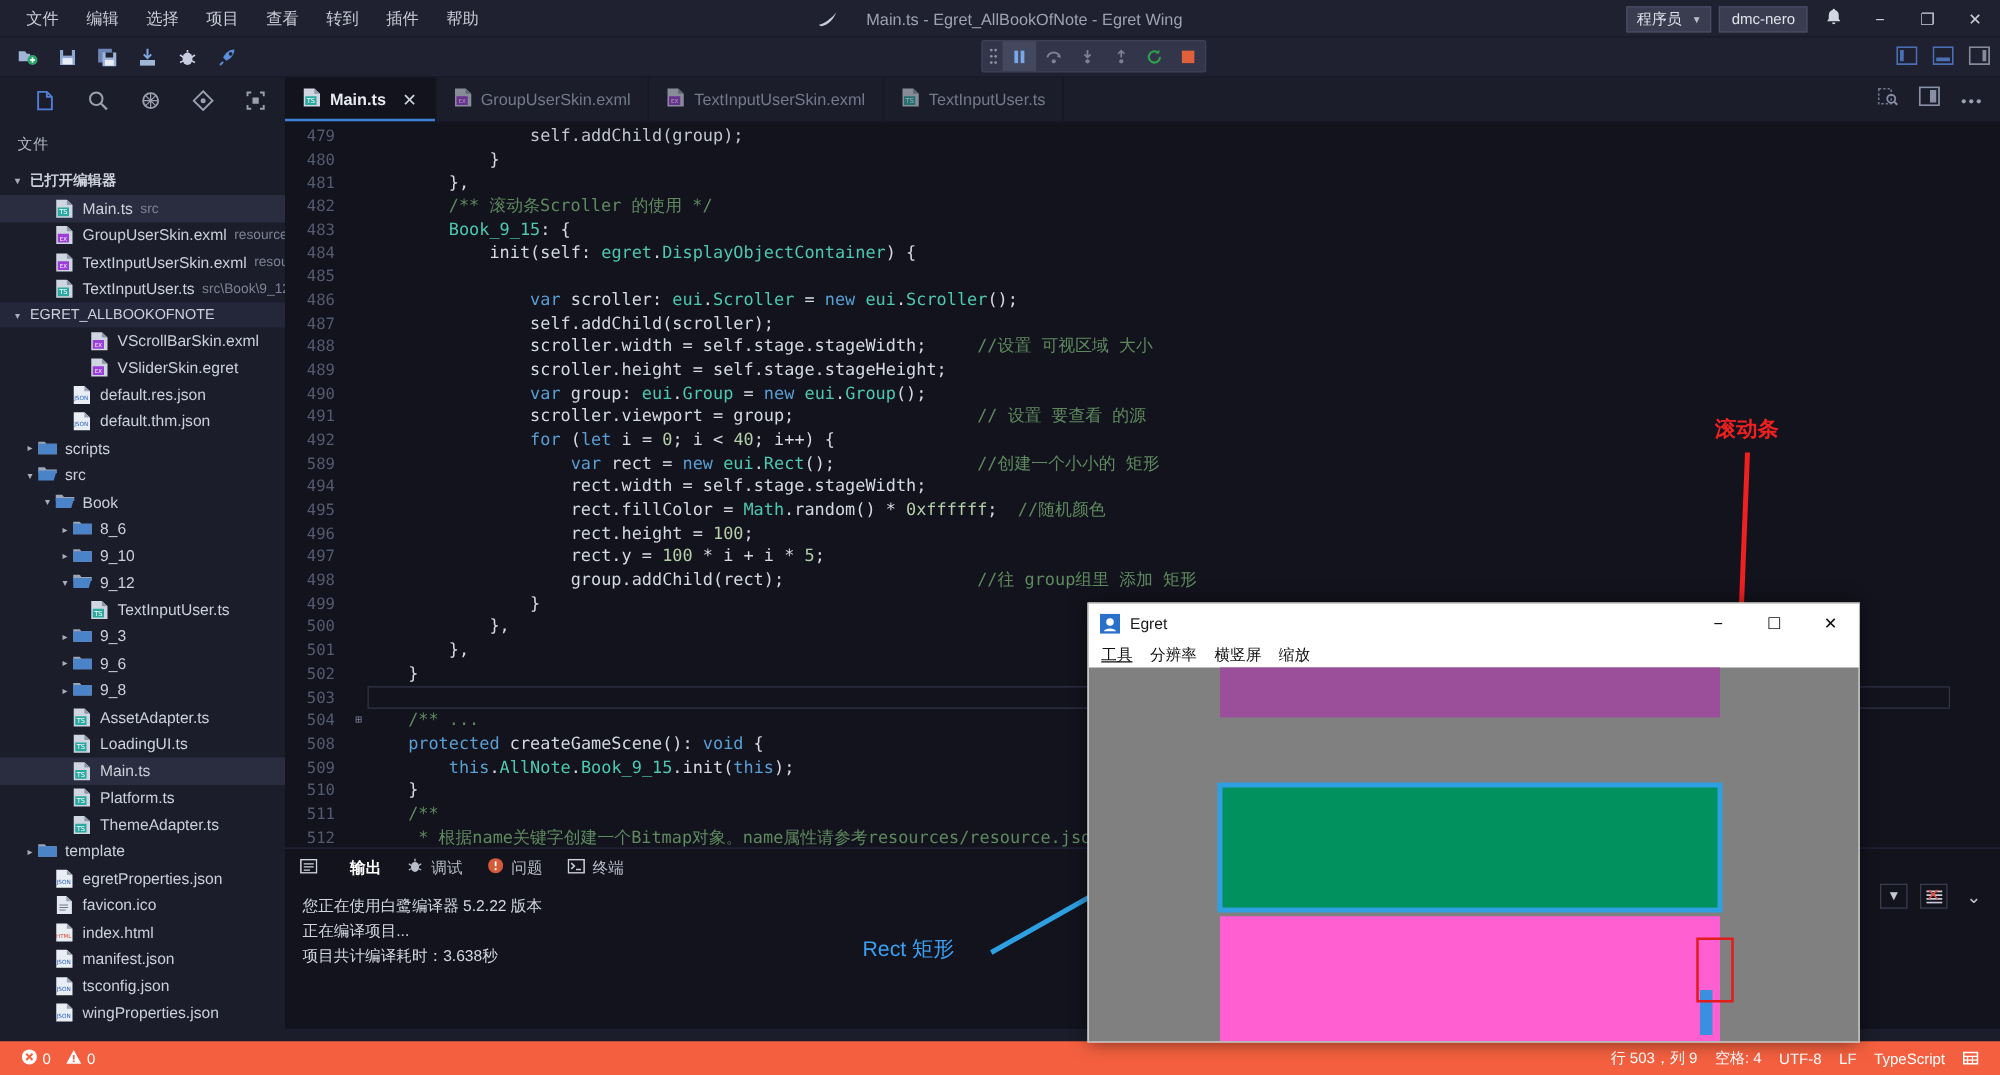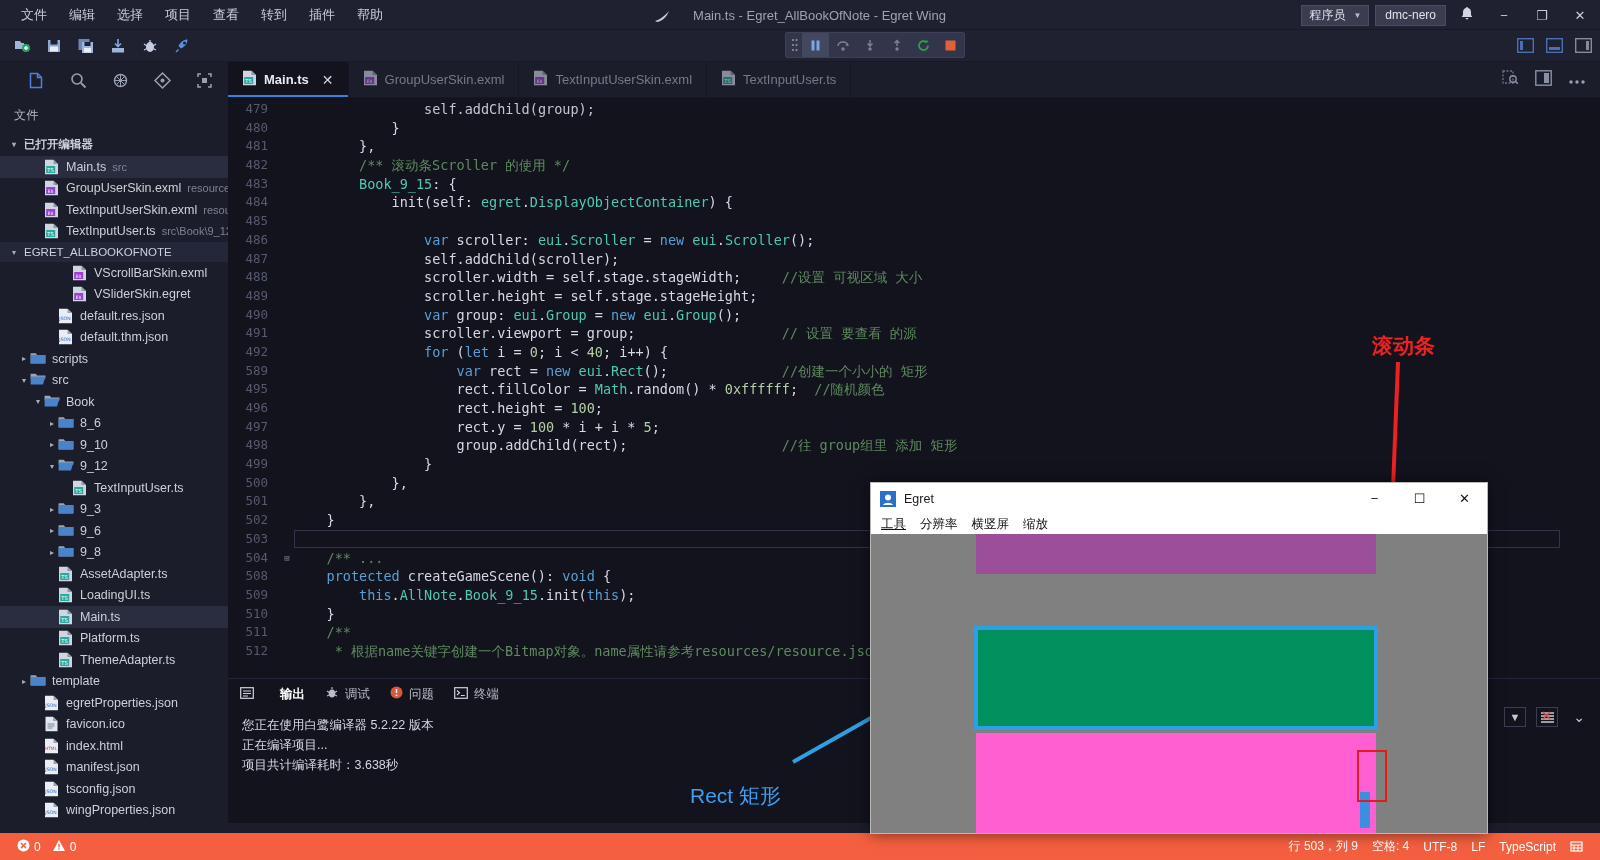--- a/index.html
+++ b/index.html
@@ -221,23 +221,23 @@
     position: relative; height: 301px; background: #808080; overflow: hidden;
   }
   .stage-inner {
     position: absolute; left: 105px; top: 0; width: 400px; bottom: 0;
   }
   .rect {
     position: absolute; left: 0; width: 400px;
   }
 
   
-  .ann-text { position: absolute; font-size: 21px; white-space: nowrap; }
+  .ann-text { position: absolute; font-size: 17px; white-space: nowrap; }
   .ann-scroller { left: 1372px; top: 332px; color: #ef2020; font-weight: bold; }
-  .ann-rect { left: 690px; top: 748px; color: #3c9ff0; font-family: "Liberation Sans", sans-serif; margin-top: 34px; }
+  .ann-rect { left: 690px; top: 748px; color: #3c9ff0; font-family: "Liberation Sans", sans-serif; }
   .ann-svg { position: absolute; left: 0; top: 0; width: 1600px; height: 860px; pointer-events: none; }
   .hl-box {
     position: absolute; border: 2px solid #e41b1b; left: 1357px; top: 750px;
     width: 30px; height: 52px;
   }
 </style>
 </head>
 <body>
 
 <div id="app">
@@ -836,20 +836,21 @@
         <div class="cline"><span class="ln">484</span><span class="fold"></span><span class="ctext">            <span class="pl">init</span>(<span class="pl">self</span>: <span class="typ">egret</span>.<span class="typ">DisplayObjectContainer</span>) {</span></div>
         <div class="cline"><span class="ln">485</span><span class="fold"></span><span class="ctext"></span></div>
         <div class="cline"><span class="ln">486</span><span class="fold"></span><span class="ctext">                <span class="k">var</span> <span class="pl">scroller</span>: <span class="typ">eui</span>.<span class="typ">Scroller</span> = <span class="k">new</span> <span class="typ">eui</span>.<span class="typ">Scroller</span>();</span></div>
         <div class="cline"><span class="ln">487</span><span class="fold"></span><span class="ctext">                <span class="pl">self</span>.<span class="pl">addChild</span>(<span class="pl">scroller</span>);</span></div>
         <div class="cline"><span class="ln">488</span><span class="fold"></span><span class="ctext">                <span class="pl">scroller</span>.<span class="pl">width</span> = <span class="pl">self</span>.<span class="pl">stage</span>.<span class="pl">stageWidth</span>;     <span class="cmt">//设置 可视区域 大小</span></span></div>
         <div class="cline"><span class="ln">489</span><span class="fold"></span><span class="ctext">                <span class="pl">scroller</span>.<span class="pl">height</span> = <span class="pl">self</span>.<span class="pl">stage</span>.<span class="pl">stageHeight</span>;</span></div>
         <div class="cline"><span class="ln">490</span><span class="fold"></span><span class="ctext">                <span class="k">var</span> <span class="pl">group</span>: <span class="typ">eui</span>.<span class="typ">Group</span> = <span class="k">new</span> <span class="typ">eui</span>.<span class="typ">Group</span>();</span></div>
         <div class="cline"><span class="ln">491</span><span class="fold"></span><span class="ctext">                <span class="pl">scroller</span>.<span class="pl">viewport</span> = <span class="pl">group</span>;                  <span class="cmt">// 设置 要查看 的源</span></span></div>
         <div class="cline"><span class="ln">492</span><span class="fold"></span><span class="ctext">                <span class="k">for</span> (<span class="k">let</span> <span class="pl">i</span> = <span class="num">0</span>; <span class="pl">i</span> &lt; <span class="num">40</span>; <span class="pl">i</span>++) {</span></div>
         <div class="cline"><span class="ln">589</span><span class="fold"></span><span class="ctext">                    <span class="k">var</span> <span class="pl">rect</span> = <span class="k">new</span> <span class="typ">eui</span>.<span class="typ">Rect</span>();              <span class="cmt">//创建一个小小的 矩形</span></span></div>
+        <div class="cline"><span class="ln">494</span><span class="fold"></span><span class="ctext">                    <span class="pl">rect</span>.<span class="pl">width</span> = <span class="pl">self</span>.<span class="pl">stage</span>.<span class="pl">stageWidth</span>;</span></div>
         <div class="cline"><span class="ln">495</span><span class="fold"></span><span class="ctext">                    <span class="pl">rect</span>.<span class="pl">fillColor</span> = <span class="typ">Math</span>.<span class="pl">random</span>() * <span class="num">0xffffff</span>;  <span class="cmt">//随机颜色</span></span></div>
         <div class="cline"><span class="ln">496</span><span class="fold"></span><span class="ctext">                    <span class="pl">rect</span>.<span class="pl">height</span> = <span class="num">100</span>;</span></div>
         <div class="cline"><span class="ln">497</span><span class="fold"></span><span class="ctext">                    <span class="pl">rect</span>.<span class="pl">y</span> = <span class="num">100</span> * <span class="pl">i</span> + <span class="pl">i</span> * <span class="num">5</span>;</span></div>
         <div class="cline"><span class="ln">498</span><span class="fold"></span><span class="ctext">                    <span class="pl">group</span>.<span class="pl">addChild</span>(<span class="pl">rect</span>);                   <span class="cmt">//往 group组里 添加 矩形</span></span></div>
         <div class="cline"><span class="ln">499</span><span class="fold"></span><span class="ctext">                }</span></div>
         <div class="cline"><span class="ln">500</span><span class="fold"></span><span class="ctext">            },</span></div>
         <div class="cline"><span class="ln">501</span><span class="fold"></span><span class="ctext">        },</span></div>
         <div class="cline"><span class="ln">502</span><span class="fold"></span><span class="ctext">    }</span></div>
         <div class="cline" style="position: relative;"><span class="ln">503</span><span class="fold"></span><span class="ctext"></span><span style="position: absolute; left: 66px; right: 40px; top: 0px; height: 18px; border: 1px solid rgb(48, 52, 72);"></span></div>
         <div class="cline"><span class="ln">504</span><span class="fold">⊞</span><span class="ctext"><span class="cmt">    /** ...</span></span></div>

